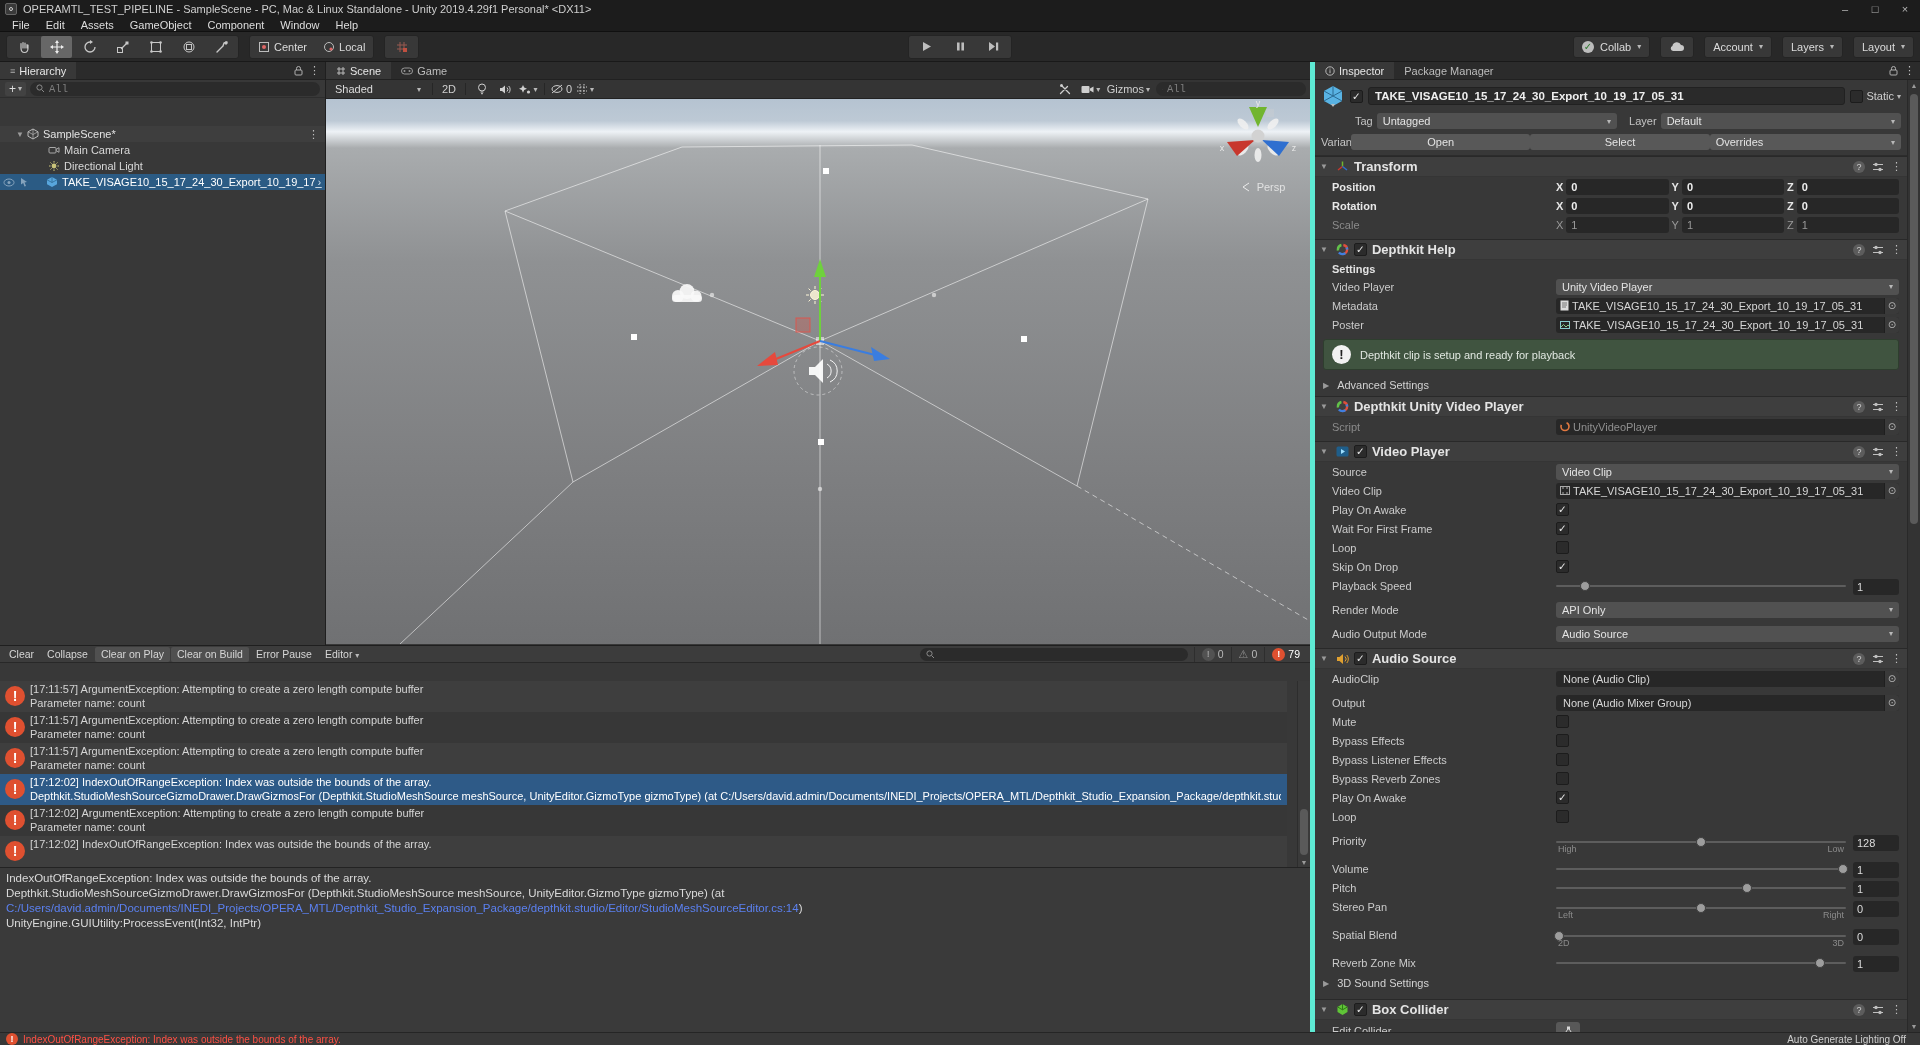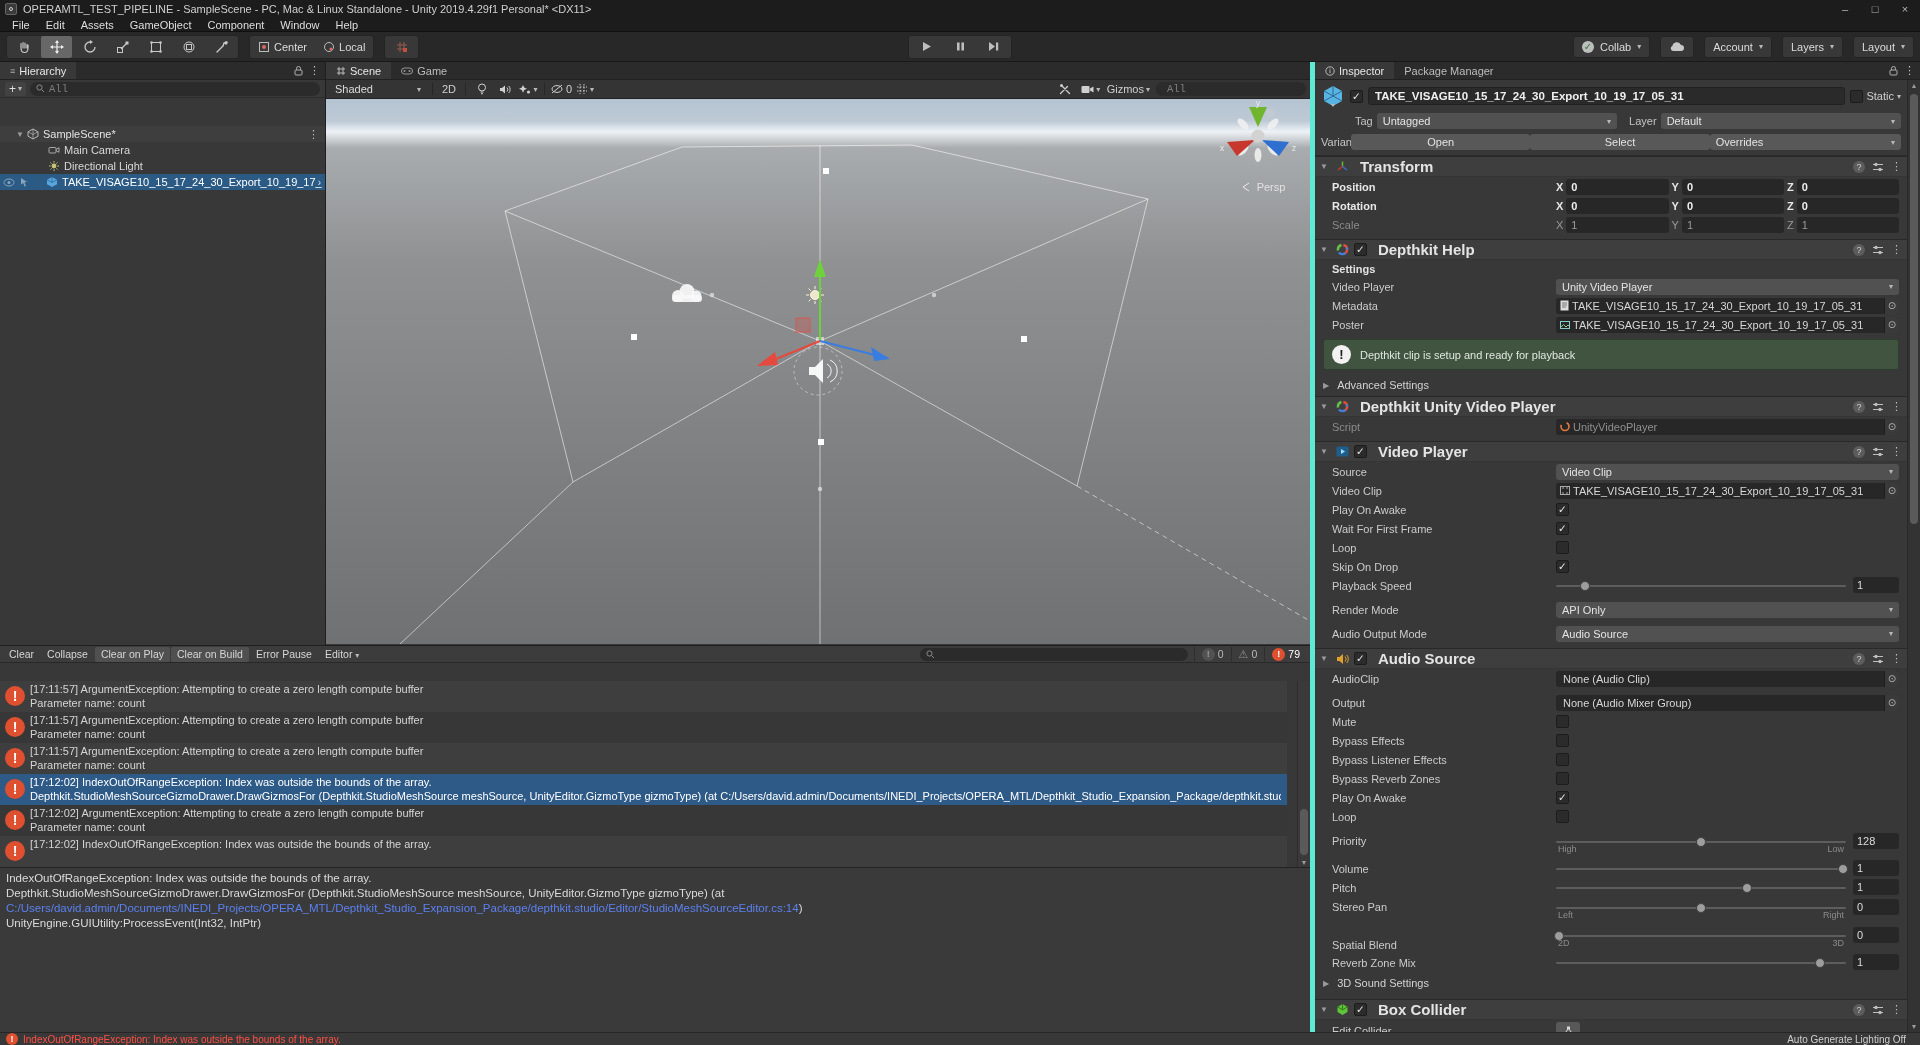--- a/index.html
+++ b/index.html
@@ -76,28 +76,28 @@
   .namefield{flex:1;height:18px;background:#2a2a2a;border:1px solid #212121;border-radius:3px;display:flex;align-items:center;padding:0 6px;font-weight:bold;font-size:11.5px;color:#efefef;white-space:nowrap;overflow:hidden}
   .staticwrap{display:flex;align-items:center;gap:3px;color:#cfcfcf}
   .taglayerrow{display:flex;align-items:center;gap:4px;margin-top:5px;padding-left:34px}
   .minilbl{color:#c4c4c4;flex:none}
   .variantrow{display:flex;align-items:center;gap:0;margin-top:5px}
   .variantrow .minilbl{width:30px}
   .vbtn{flex:1;height:16px;background:#585858;border-radius:3px;display:flex;align-items:center;justify-content:center;color:#e3e3e3}
   .vdd{flex:1;height:16px;background:#585858;border-radius:3px;display:flex;align-items:center;padding:0 6px;color:#e3e3e3}
   .vdd .arr{margin-left:auto}
   .comp-h{height:21px;display:flex;align-items:center;background:#3e3e3e;border-top:1px solid #292929;border-bottom:1px solid #353535;padding:0 5px;gap:5px}
-  .comp-h .title{font-weight:bold;color:#e4e4e4;font-size:15px;margin-left:6px}
+  .comp-h .title{font-weight:bold;color:#e4e4e4;font-size:13px;margin-left:0}
   .hicons{margin-left:auto;display:flex;align-items:center;gap:7px;color:#c0c0c0}
   .qm{width:12px;height:12px;border-radius:50%;background:#5c5c5c;color:#cfcfcf;font-size:9px;line-height:12px;text-align:center}
   .irow{display:flex;align-items:center;min-height:19px;padding:0 8px 0 17px;color:#cbcbcb}
   .irow .lbl{flex:0 0 224px;white-space:nowrap;overflow:hidden}
   .irow .lbl.dim{color:#8b8b8b}
   .irow .lbl.b{color:#e8e8e8;font-weight:bold}
-  .ctrl{flex:1;display:flex;align-items:flex-start;min-width:0}
+  .ctrl{flex:1;display:flex;align-items:flex-end;min-width:0}
   .dd{flex:1;height:16px;background:#515151;border-radius:3px;display:flex;align-items:center;padding:0 6px;color:#e4e4e4;min-width:0}
   .dd .arr{margin-left:auto}
   .of{flex:1;height:16px;background:#272727;border-radius:3px;display:flex;align-items:center;padding-left:4px;color:#d6d6d6;min-width:0;overflow:hidden}
   .of.dim{color:#8f8f8f}
   .of .oftext{flex:1;white-space:nowrap;overflow:hidden;margin-left:3px}
   .of .pick{flex:none;width:15px;height:16px;background:#3a3a3a;border-left:1px solid #1f1f1f;color:#b5b5b5;font-size:10px;display:flex;align-items:center;justify-content:center}
   .cb{width:13px;height:13px;background:#2b2b2b;border:1px solid #1c1c1c;border-radius:2px;position:relative;flex:none}
   .cb.on::after{content:"✓";position:absolute;left:1px;top:-1px;font-size:10.5px;color:#e6e6e6}
   .sl{flex:1;position:relative;height:18px;display:flex;align-items:center;margin-right:7px}
   .sl .tr{flex:1;height:2px;background:#5d5d5d;border-radius:1px;position:relative}
@@ -938,21 +938,21 @@
           <div class="tr">
               <div class="hd" style="left:50%"></div>
             </div>
           <span class="s1">Left</span>
           <span class="s2">Right</span>
         </div>
         <div class="val">0</div>
       </div>
     </div>
     <div class="irow" style="min-height:28px;align-items:flex-start;padding-top:2px">
-      <span class="lbl" style="margin-top:12px">Spatial Blend</span>
+      <span class="lbl" style="margin-top:2px">Spatial Blend</span>
       <div class="ctrl">
         <div class="sl">
           <div class="tr">
               <div class="hd" style="left:1%"></div>
             </div>
           <span class="s1">2D</span>
           <span class="s2">3D</span>
         </div>
         <div class="val">0</div>
       </div>

